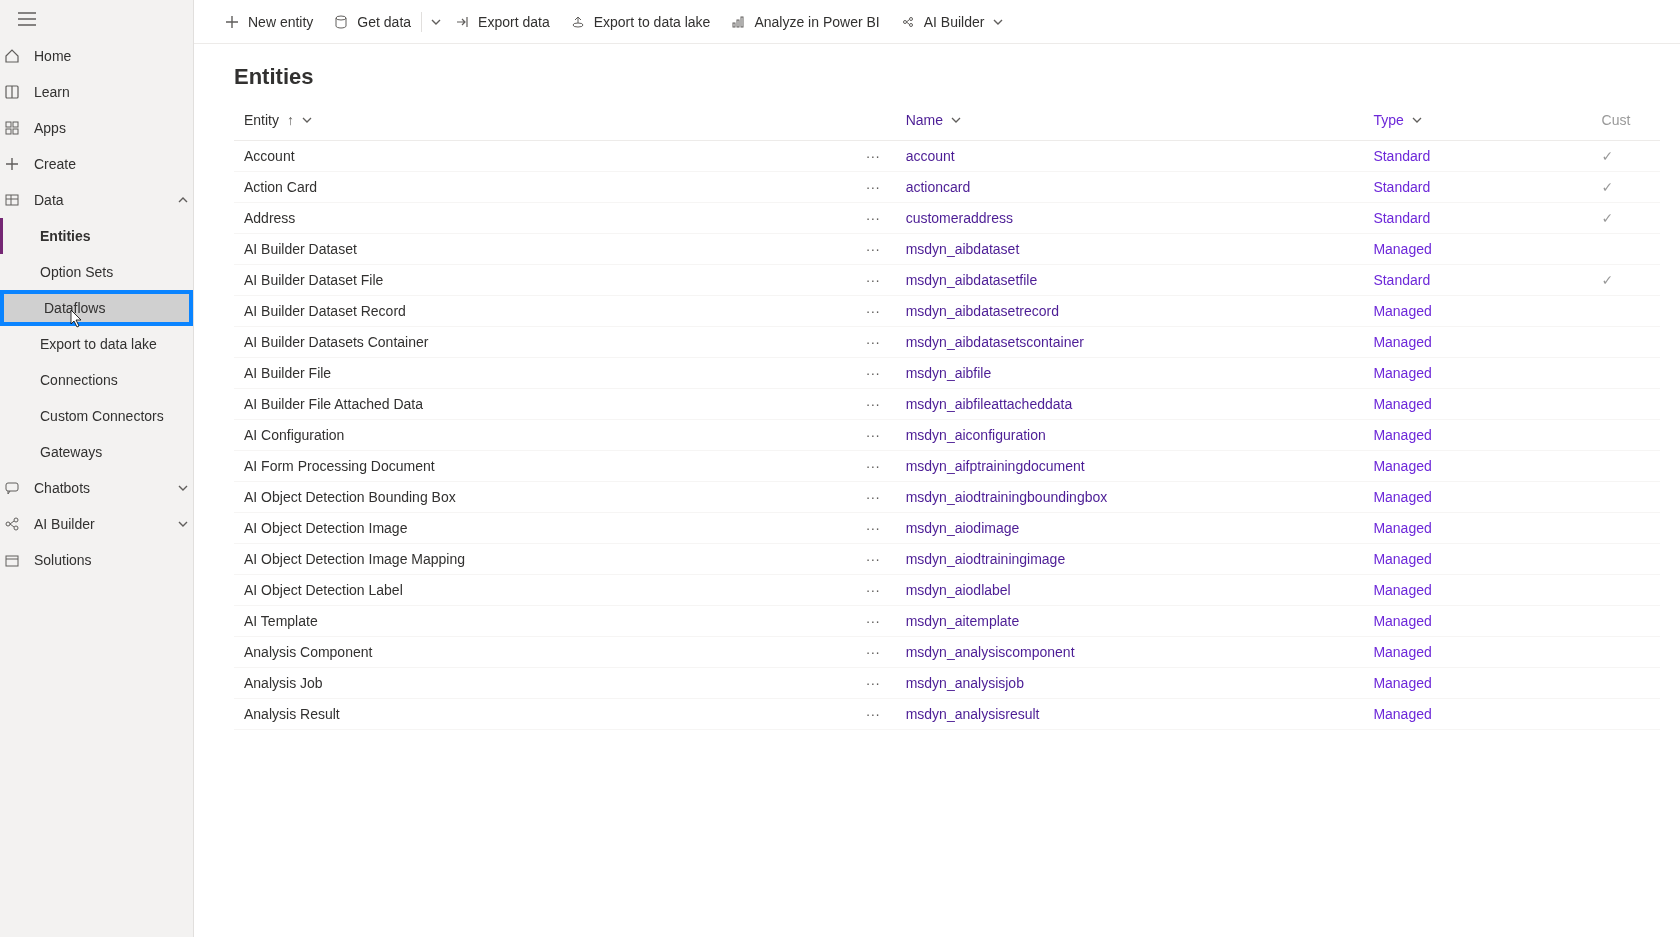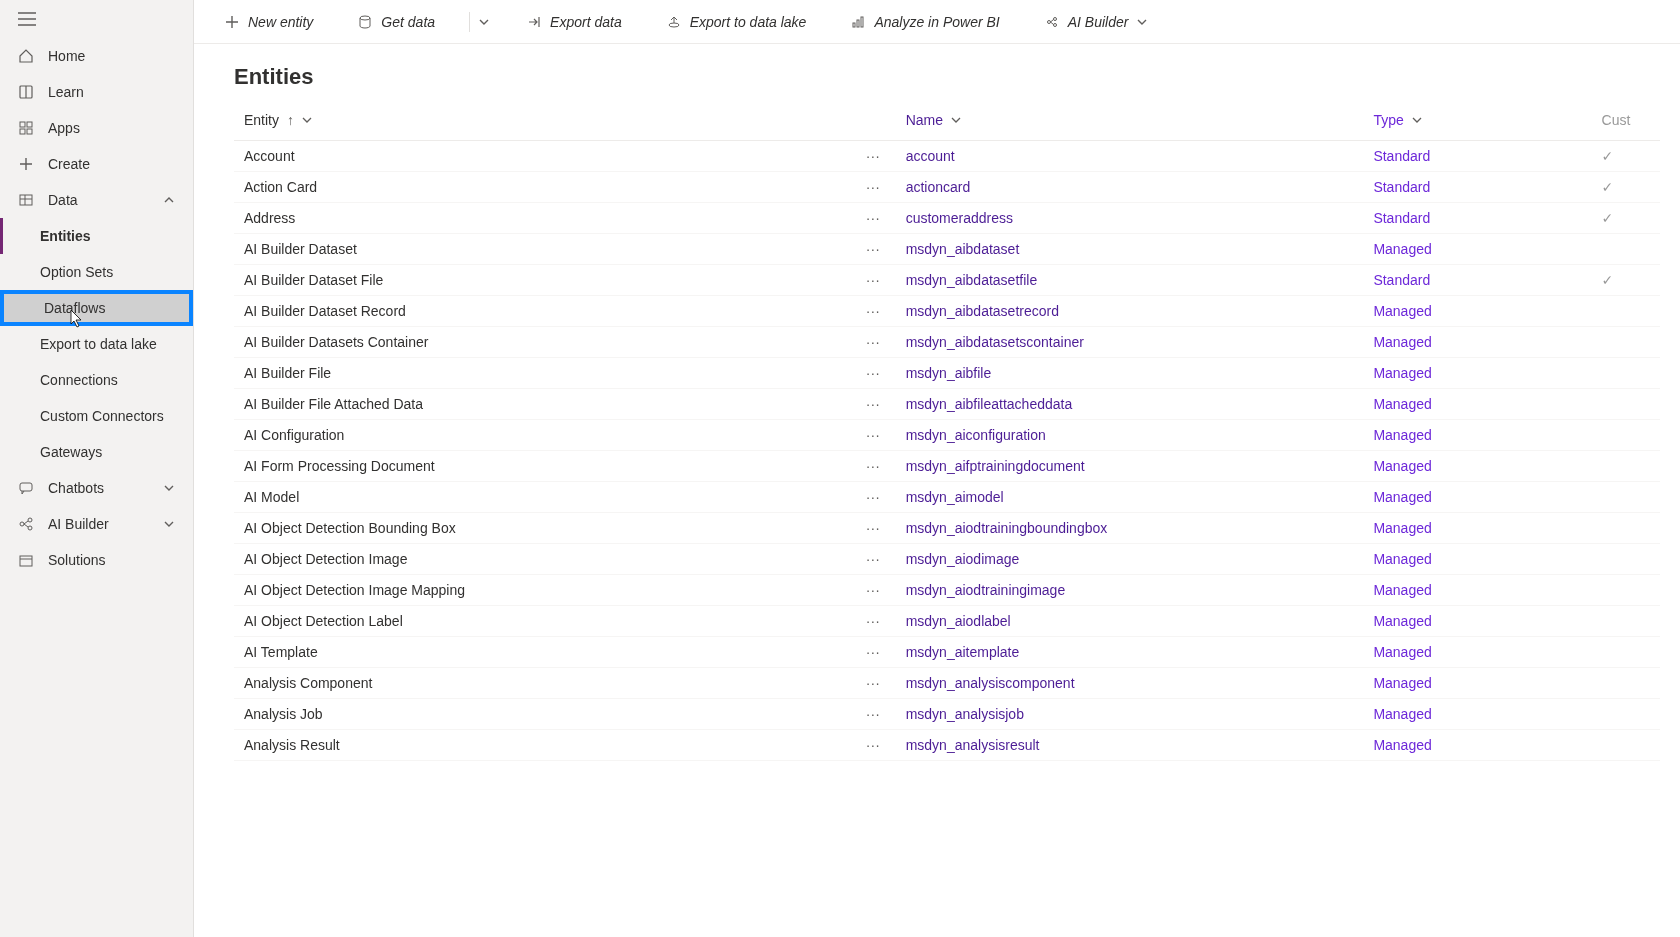--- a/index.html
+++ b/index.html
@@ -6,30 +6,30 @@
   html, body { height: 100%; font-family: "Segoe UI", sans-serif; font-size: 14px; color: #323130; }
   body { display: flex; flex-direction: column; }
 
   
   .shell { display: flex; height: 100vh; width: 100%; }
   .sidebar { width: 194px; background: #f3f2f1; border-right: 1px solid #e1dfdd; display: flex; flex-direction: column; }
   .main { flex: 1; display: flex; flex-direction: column; background: #fff; overflow: hidden; }
 
   
   .hamburger { padding: 12px 18px; cursor: pointer; }
-  .nav-item { display: flex; align-items: center; padding: 10px 18px; gap: 14px; cursor: pointer; color: #323130; }
+  .nav-item { display: flex; align-items: center; padding: 10px 4px; gap: 14px; cursor: pointer; color: #323130; }
   .nav-item .chev { margin-left: auto; color: #605e5c; }
   .nav-sub { display: flex; align-items: center; padding: 10px 18px 10px 40px; cursor: pointer; color: #323130; }
   .nav-sub.active { font-weight: 600; color: #323130; position: relative; }
   .nav-sub.active::before { content: ""; position: absolute; left: 0; top: 0; bottom: 0; width: 3px; background: #742774; }
   .nav-sub.highlighted { outline: 4px solid #0a84ff; outline-offset: -4px; background: #d0d0d0; padding-left: 44px; }
   .nav-icon { width: 16px; height: 16px; display: inline-flex; align-items: center; justify-content: center; color: #605e5c; flex-shrink: 0; }
 
   
-  .commandbar { display: flex; align-items: center; padding: 4px 20px; gap: 24px; border-bottom: 1px solid #edebe9; min-height: 44px; font-style: italic; }
+  .commandbar { display: flex; align-items: center; padding: 4px 20px; gap: 0; border-bottom: 1px solid #edebe9; min-height: 44px; }
   .cmd-btn { display: flex; align-items: center; gap: 8px; padding: 6px 10px; cursor: pointer; color: #323130; border-radius: 2px; }
   .cmd-sep { color: #605e5c; padding: 4px 2px; cursor: pointer; }
   .cmd-icon { width: 16px; height: 16px; display: inline-flex; align-items: center; justify-content: center; color: #605e5c; }
 
   
   .page-heading { padding: 20px 40px 10px 40px; font-size: 22px; font-weight: 600; }
 
   
   .table-wrap { flex: 1; overflow: auto; padding: 0 20px 0 40px; }
   table { width: 100%; border-collapse: collapse; }
@@ -348,27 +348,20 @@
               <td class="col-cust"></td>
             </tr>
             <tr>
               <td class="col-entity">AI Form Processing Document</td>
               <td class="col-more">···</td>
               <td class="col-name">msdyn_aifptrainingdocument</td>
               <td class="col-type">Managed</td>
               <td class="col-cust"></td>
             </tr>
             <tr>
-              <td class="col-entity">AI Model</td>
-              <td class="col-more">···</td>
-              <td class="col-name">msdyn_aimodel</td>
-              <td class="col-type">Managed</td>
-              <td class="col-cust"></td>
-            </tr>
-            <tr>
               <td class="col-entity">AI Object Detection Bounding Box</td>
               <td class="col-more">···</td>
               <td class="col-name">msdyn_aiodtrainingboundingbox</td>
               <td class="col-type">Managed</td>
               <td class="col-cust"></td>
             </tr>
             <tr>
               <td class="col-entity">AI Object Detection Image</td>
               <td class="col-more">···</td>
               <td class="col-name">msdyn_aiodimage</td>

